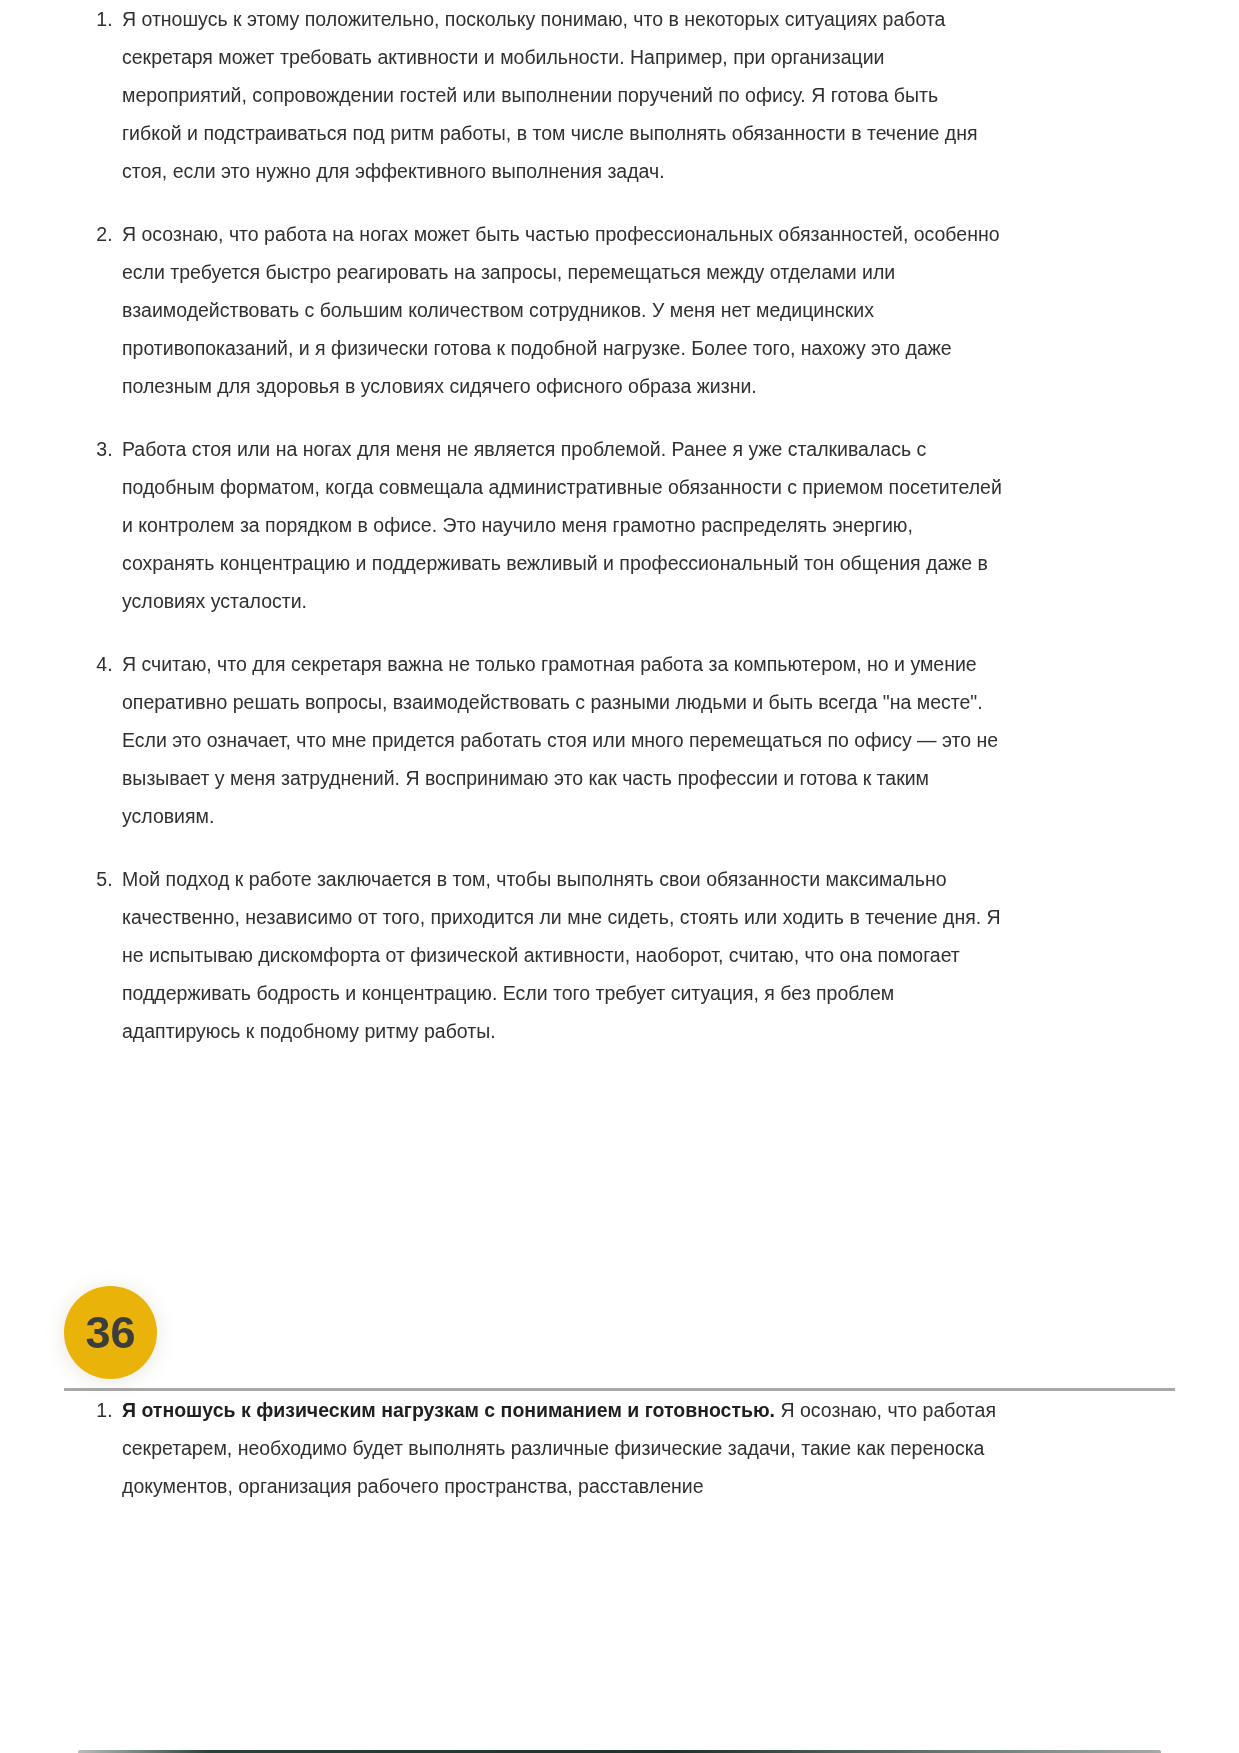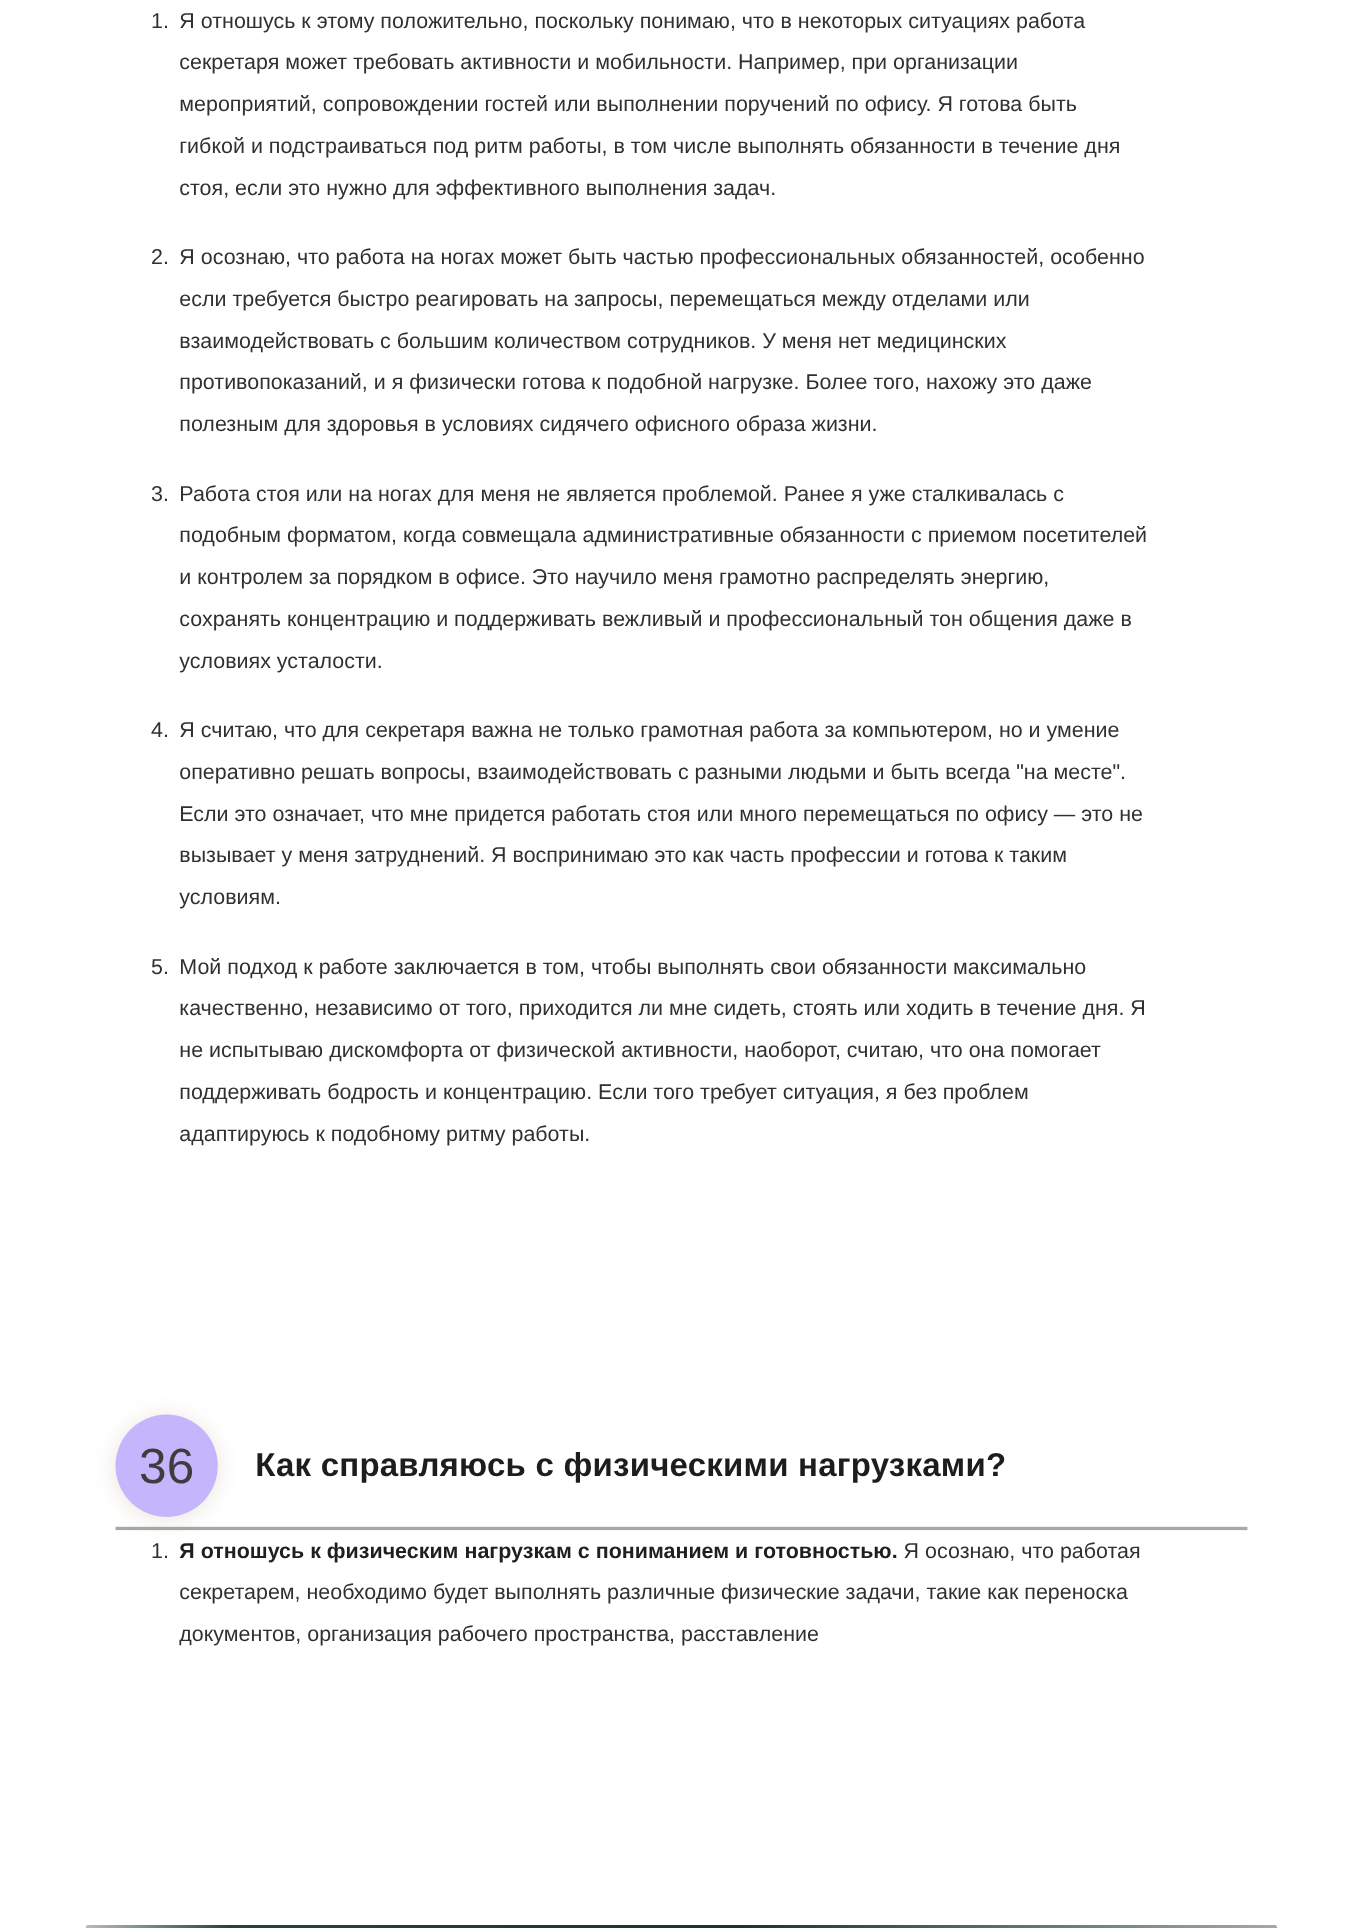--- a/index.html
+++ b/index.html
@@ -9,21 +9,21 @@
     height: 1753px;
     background: #ffffff;
     position: relative;
     overflow: hidden;
     font-family: "Liberation Sans", "DejaVu Sans", sans-serif;
     color: #2f2f2f;
   }
   .page {
     width: 100%;
     height: 100%;
-    padding: 0 105px;
+    padding: 0 64px;
     position: relative;
   }
   ol.answers {
     margin: 0;
     padding: 0 0 0 54px;
     list-style: decimal outside;
   }
   ol.answers li {
     font-size: 19.5px;
     line-height: 38px;
@@ -40,27 +40,27 @@
     margin-top: 236px;
     display: flex;
     align-items: center;
     gap: 34px;
   }
   .badge {
     flex: 0 0 auto;
     width: 93px;
     height: 93px;
     border-radius: 50%;
-    background: #c4b5fd;
+    background: #eab308;
     box-shadow: 0 2px 20px rgba(120, 110, 60, 0.18);
     display: flex;
     align-items: center;
     justify-content: center;
     font-size: 45px;
-    font-weight: 400;
+    font-weight: 700;
     color: #3d3d3d;
   }
   .title {
     margin: 0;
     font-size: 30px;
     line-height: 1.2;
     font-weight: 700;
     color: #1d1d1d;
     letter-spacing: 0.2px;
   }
@@ -98,21 +98,20 @@
   <ol class="answers answers-top">
     <li><span>Я отношусь к этому положительно, поскольку понимаю, что в некоторых ситуациях работа секретаря может требовать активности и мобильности. Например, при организации мероприятий, сопровождении гостей или выполнении поручений по офису. Я готова быть гибкой и подстраиваться под ритм работы, в том числе выполнять обязанности в течение дня стоя, если это нужно для эффективного выполнения задач.</span></li>
     <li><span>Я осознаю, что работа на ногах может быть частью профессиональных обязанностей, особенно если требуется быстро реагировать на запросы, перемещаться между отделами или взаимодействовать с большим количеством сотрудников. У меня нет медицинских противопоказаний, и я физически готова к подобной нагрузке. Более того, нахожу это даже полезным для здоровья в условиях сидячего офисного образа жизни.</span></li>
     <li><span>Работа стоя или на ногах для меня не является проблемой. Ранее я уже сталкивалась с подобным форматом, когда совмещала административные обязанности с приемом посетителей и контролем за порядком в офисе. Это научило меня грамотно распределять энергию, сохранять концентрацию и поддерживать вежливый и профессиональный тон общения даже в условиях усталости.</span></li>
     <li><span>Я считаю, что для секретаря важна не только грамотная работа за компьютером, но и умение оперативно решать вопросы, взаимодействовать с разными людьми и быть всегда "на месте". Если это означает, что мне придется работать стоя или много перемещаться по офису — это не вызывает у меня затруднений. Я воспринимаю это как часть профессии и готова к таким условиям.</span></li>
     <li><span>Мой подход к работе заключается в том, чтобы выполнять свои обязанности максимально качественно, независимо от того, приходится ли мне сидеть, стоять или ходить в течение дня. Я не испытываю дискомфорта от физической активности, наоборот, считаю, что она помогает поддерживать бодрость и концентрацию. Если того требует ситуация, я без проблем адаптируюсь к подобному ритму работы.</span></li>
   </ol>
 
   <section class="question-header">
     <div class="badge">36</div>
-    <h1 class="title">Как справляюсь с физическими нагрузками?</h1>
   </section>
 
   <hr class="divider">
 
   <ol class="answers answers-bottom">
     <li>
       <strong>Я отношусь к физическим нагрузкам с пониманием и готовностью.</strong>
       <span>Я осознаю, что работая секретарем, необходимо будет выполнять различные физические задачи, такие как переноска документов, организация рабочего пространства, расставление</span>
     </li>
   </ol>

